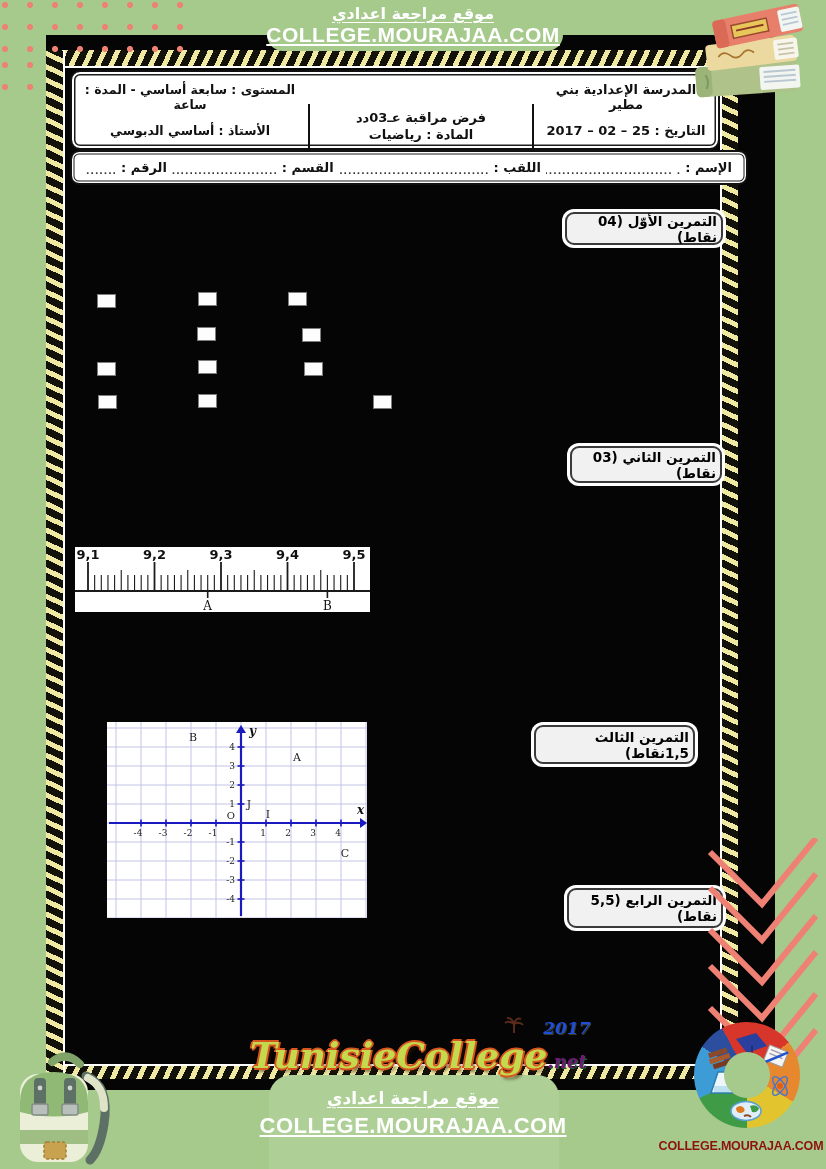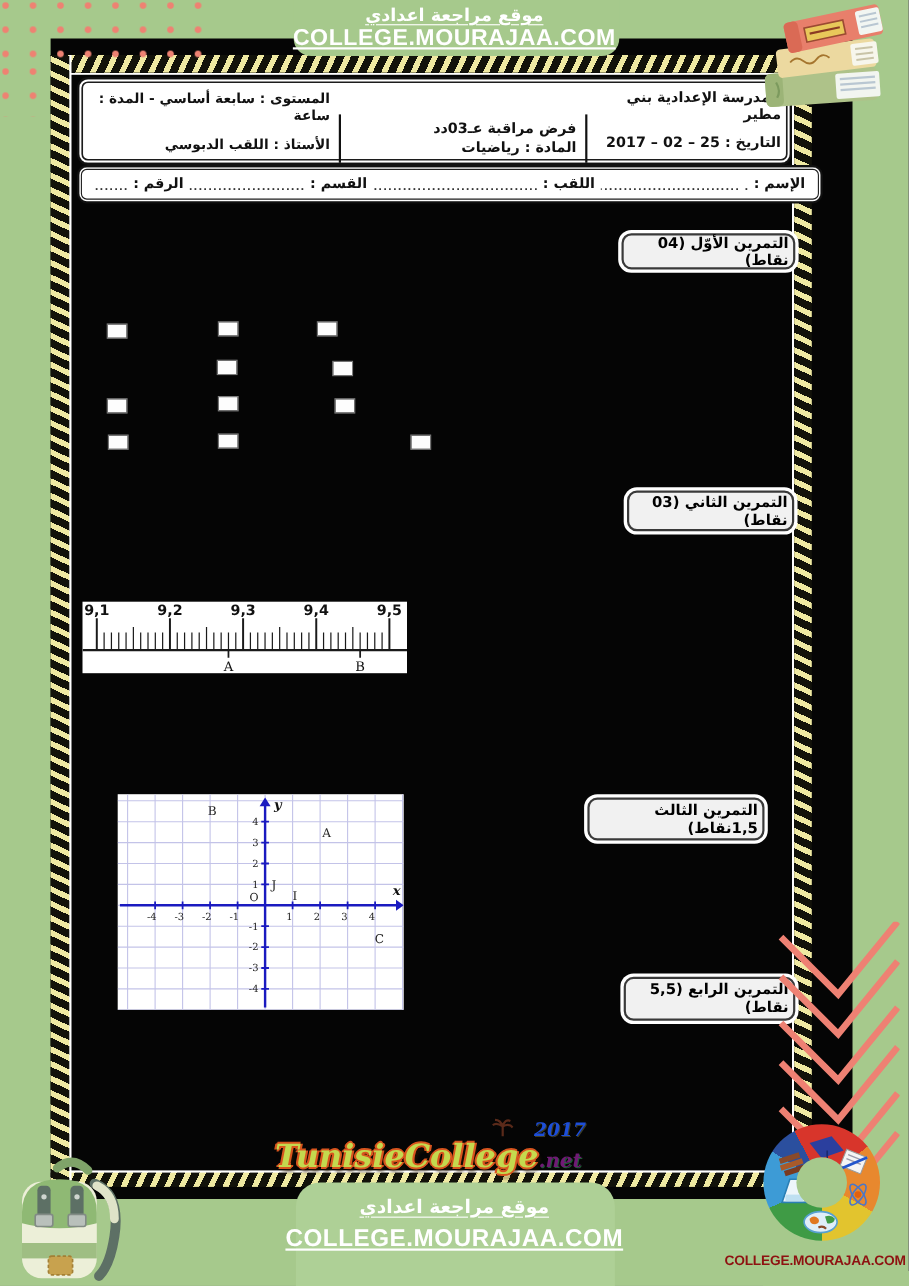--- a/index.html
+++ b/index.html
@@ -35,21 +35,21 @@
   .rope-top{left:0;top:15px;width:692px;height:16px;box-shadow:0 2px 0 #fff;}
   .rope-bottom{left:0;top:1031px;width:692px;height:13px;box-shadow:0 -2px 0 #fff;}
   .rope-left{left:0;top:15px;width:17px;height:1029px;box-shadow:2px 0 0 #fff;}
   .rope-right{left:676px;top:15px;width:16px;height:1029px;box-shadow:-2px 0 0 #fff;}
 
   
   .info-table{position:absolute;left:24px;top:35px;width:646px;height:76px;background:#fff;
               border:2.5px solid #111;border-radius:10px;box-shadow:inset 0 0 0 2px #fff,inset 0 0 0 3.5px #1c1c1c;
               display:flex;direction:rtl;z-index:2;}
   .info-cell{display:flex;flex-direction:column;justify-content:space-around;padding:5px 8px;
-             font-weight:700;font-size:13px;direction:rtl;}
+             font-weight:700;font-size:13px;text-align:center;direction:rtl;}
   .cell-school{width:168px;}
   .cell-exam{width:206px;border-left:2px solid #111;border-right:2px solid #111;margin-top:32px;}
   .cell-level{flex:1;font-size:12.5px;}
 
   .identity{position:absolute;left:24px;top:115px;width:646px;height:31px;background:#fff;
             border:2.5px solid #111;border-radius:9px;box-shadow:inset 0 0 0 1.5px #fff,inset 0 0 0 2.5px #1c1c1c;
             display:flex;direction:rtl;align-items:center;padding:0 14px;font-weight:700;font-size:13px;gap:5px;z-index:2;}
   .id-group{display:flex;align-items:center;gap:4px;overflow:hidden;}
   .id-label{white-space:nowrap;}
   .id-dots{overflow:hidden;white-space:nowrap;font-size:9px;letter-spacing:1px;color:#333;padding-top:7px;}
@@ -67,21 +67,21 @@
   
   .ans-box{position:absolute;width:17px;height:12px;background:#fdfdfd;outline:1.5px solid #7d7d7d;}
 
   
   .panel{position:absolute;background:#fff;z-index:2;}
   .ruler-panel{left:29px;top:512px;width:295px;height:65px;}
   .grid-panel{left:61px;top:687px;width:260px;height:196px;}
 
   
   .watermark{position:absolute;left:250px;top:1034px;z-index:22;white-space:nowrap;}
-  .wm-main{font-family:"DejaVu Serif",serif;font-style:italic;font-weight:700;font-size:29px;color:#c4d94e;
+  .wm-main{font-family:"DejaVu Serif",serif;font-style:italic;font-weight:700;font-size:36px;color:#c4d94e;
      text-shadow:-2px 0 0 #d8551e,2px 0 0 #d8551e,0 -2px 0 #d8551e,0 2px 0 #d8551e,
                  -1px -1px 0 #d8551e,1px 1px 0 #d8551e,3px 4px 3px rgba(50,30,0,.55);}
   .wm-tld{font-family:"DejaVu Serif",serif;font-style:italic;font-weight:700;font-size:18px;color:#701a75;
      text-shadow:1px 1px 0 #1e5c34;}
   .wm-year{position:absolute;right:-4px;top:-16px;font-style:italic;font-weight:700;font-size:17px;color:#1d4ed8;
      text-shadow:1px 1px 0 #3c3c26;font-family:"DejaVu Serif",serif;}
   .wm-palm{position:absolute;right:62px;top:-18px;width:20px;height:18px;}
 
   
   .books{position:absolute;left:686px;top:0;z-index:15;}
@@ -115,21 +115,21 @@
       <div class="info-cell cell-school">
         <div>المدرسة الإعدادية بني مطير</div>
         <div>التاريخ : 25 – 02 – 2017</div>
       </div>
       <div class="info-cell cell-exam">
         <div>فرض  مراقبة عـ03دد</div>
         <div>المادة : رياضيات</div>
       </div>
       <div class="info-cell cell-level">
         <div>المستوى : سابعة أساسي  -   المدة : ساعة</div>
-        <div>الأستاذ : اللقب الدبوسي</div>
+        <div>الأستاذ : أساسي الدبوسي</div>
       </div>
     </div>
 
     <div class="identity">
       <div class="id-group g1">
           <span class="id-label">الإسم :</span>
           <span class="id-dots">. ..........................................</span>
         </div>
       <div class="id-group g2">
           <span class="id-label">اللقب :</span>

